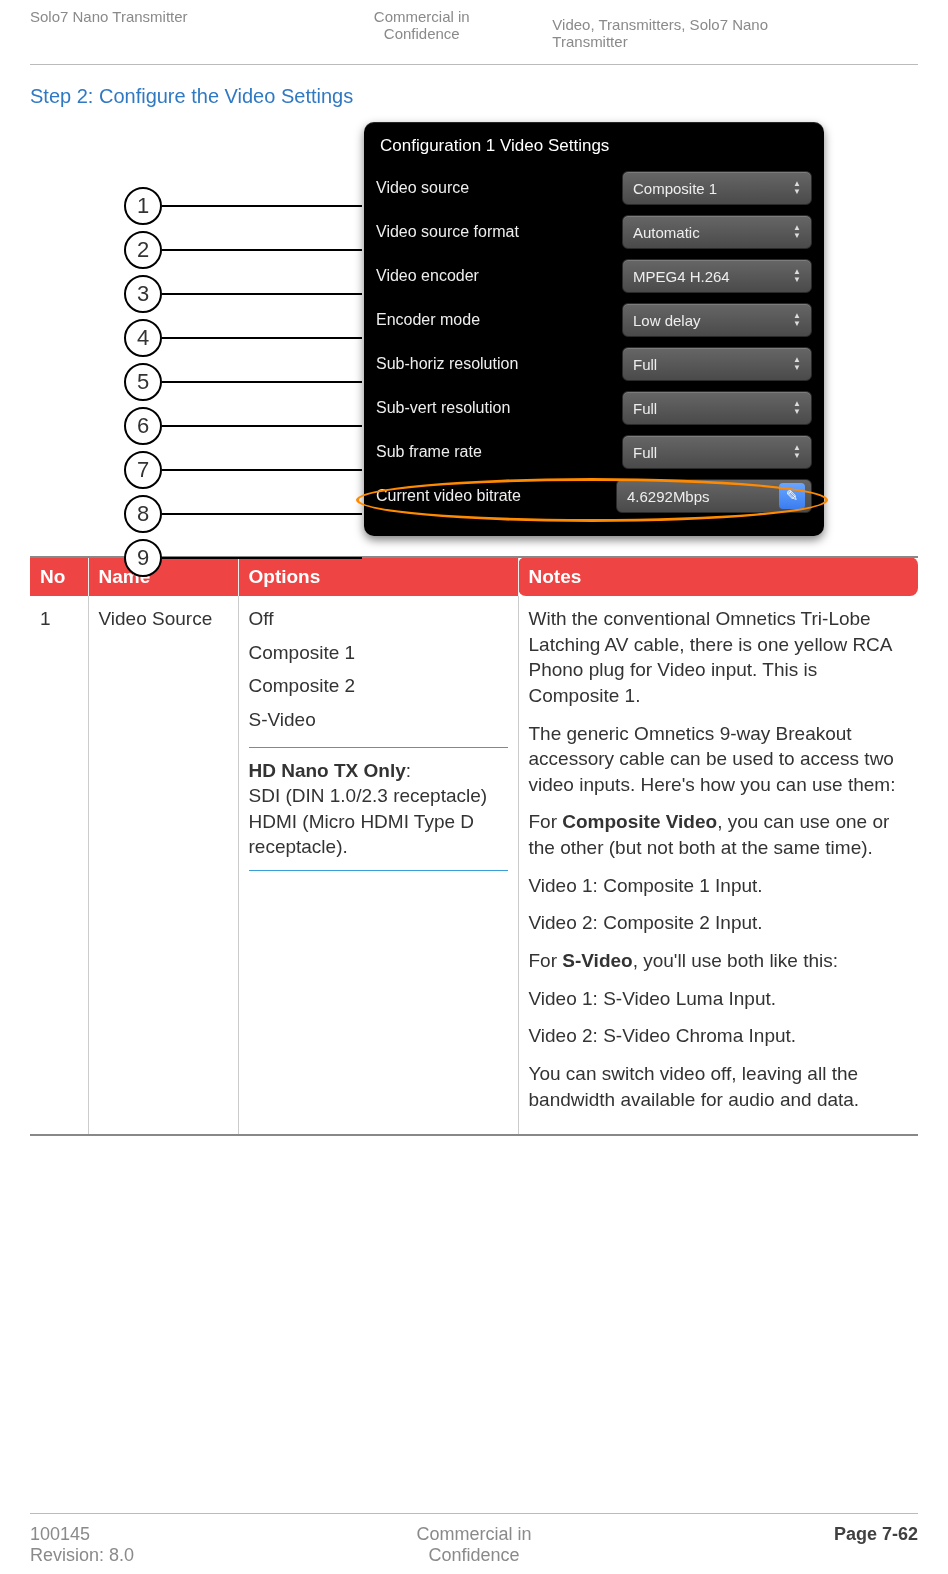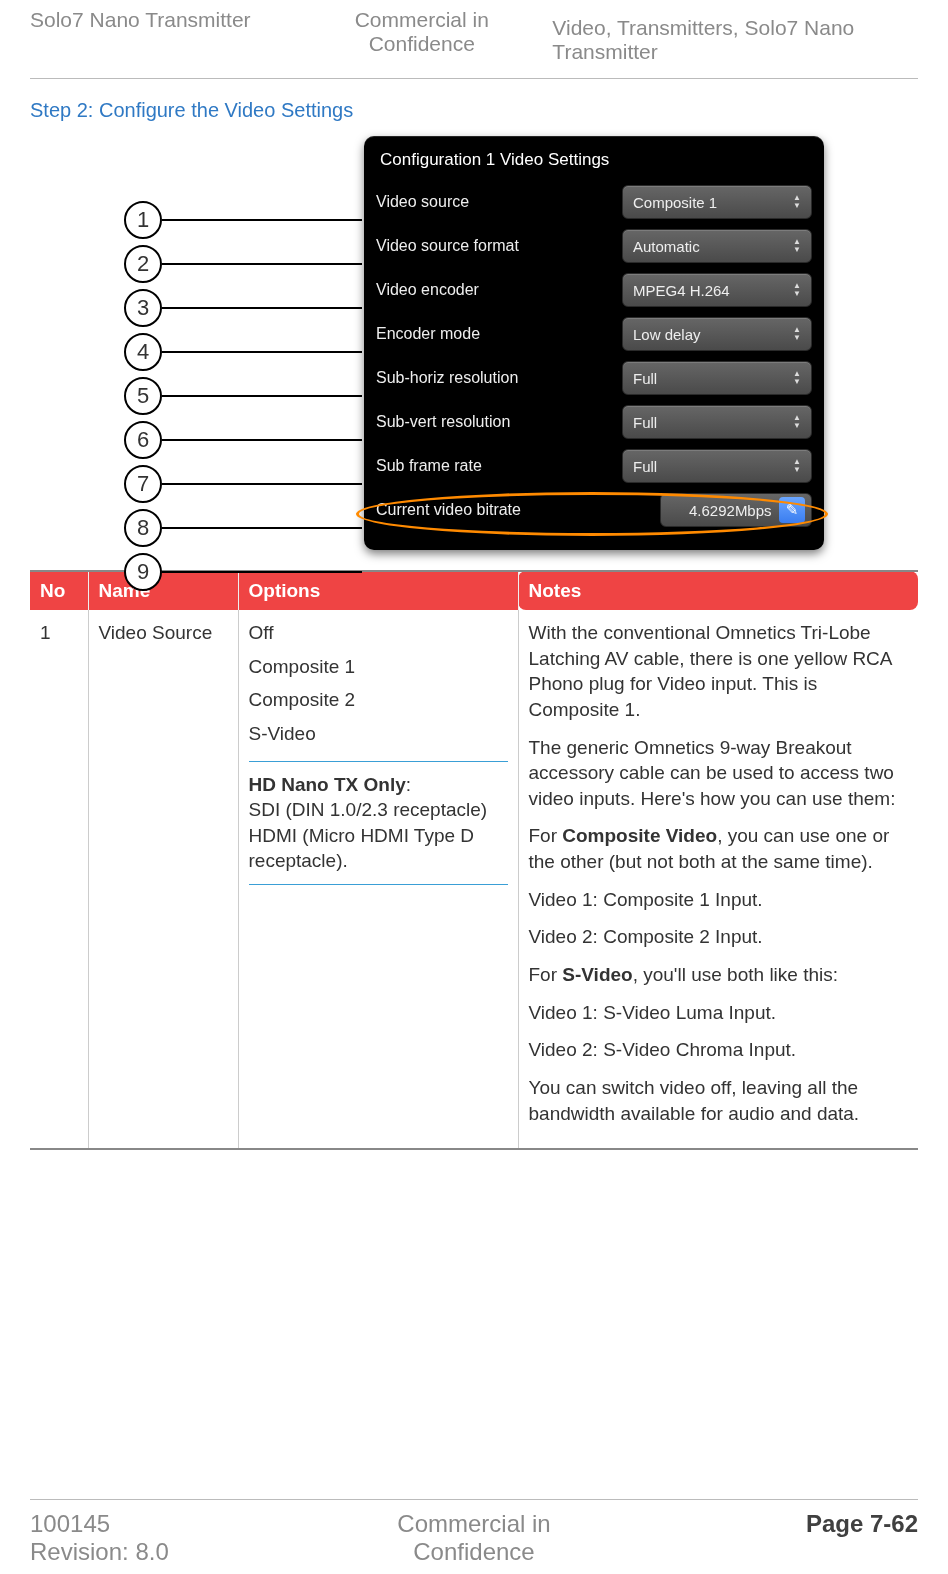--- a/index.html
+++ b/index.html
@@ -10,21 +10,21 @@
     width: 948px;
     height: 1574px;
     padding: 8px 30px 0 30px;
     position: relative;
     background: #fff;
   }
   .top-header {
     display: flex;
     justify-content: space-between;
     color: #8a8a8a;
-    font-size: 21px;
+    font-size: 15px;
     padding-bottom: 14px;
     border-bottom: 1px solid #bbb;
     margin-bottom: 20px;
   }
   .top-header .left { text-align: left; flex: 1; }
   .top-header .center { text-align: center; flex: 1; }
   .top-header .right { flex: 1.4; margin-top: 8px; }
 
   .step-title {
     color: #2f79c4;
@@ -111,28 +111,28 @@
   }
   .toggle-dot {
     width: 6px; height: 6px; border-radius: 50%;
     background: #555;
     display: inline-block;
     margin-left: 18px;
   }
   .control-text {
     background: linear-gradient(#666,#4a4a4a);
     color: #eee;
-    width: 152px;
+    width: 196px;
     height: 34px;
     border-radius: 6px;
     border: 1px solid #2a2a2a;
     display: flex;
     align-items: center;
     justify-content: space-between;
-    padding: 0 6px 0 28px;
+    padding: 0 6px 0 10px;
     font-size: 15px;
   }
   .edit-icon {
     width: 26px; height: 26px;
     background: linear-gradient(#6aa6ff,#3a7df0);
     border-radius: 4px;
     display: flex;
     align-items: center;
     justify-content: center;
     color: #fff;
@@ -211,21 +211,21 @@
   .bottom-footer {
     position: absolute;
     bottom: 8px;
     left: 30px;
     right: 30px;
     border-top: 1px solid #bbb;
     padding-top: 10px;
     display: flex;
     justify-content: flex-end;
     color: #8a8a8a;
-    font-size: 24px;
+    font-size: 18px;
   }
   .bottom-footer .center { text-align: center; flex: 1; }
   .bottom-footer .right { text-align: right; flex: 1; color:#404040;font-weight:bold; }
   .bottom-footer .left { flex: 1; }
 </style>
 </head>
 <body>
 
 <div class="top-header">
   <div class="left">Solo7 Nano Transmitter</div>

